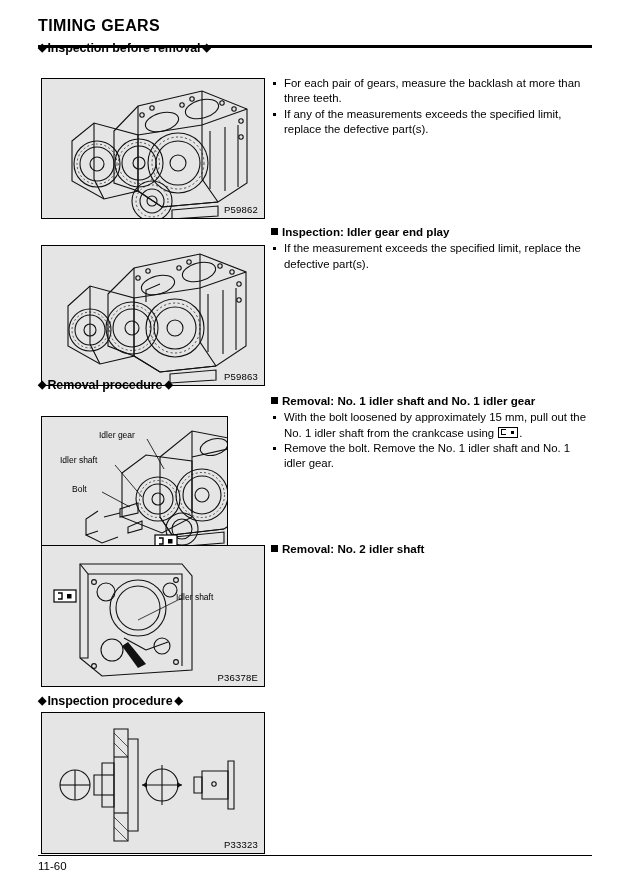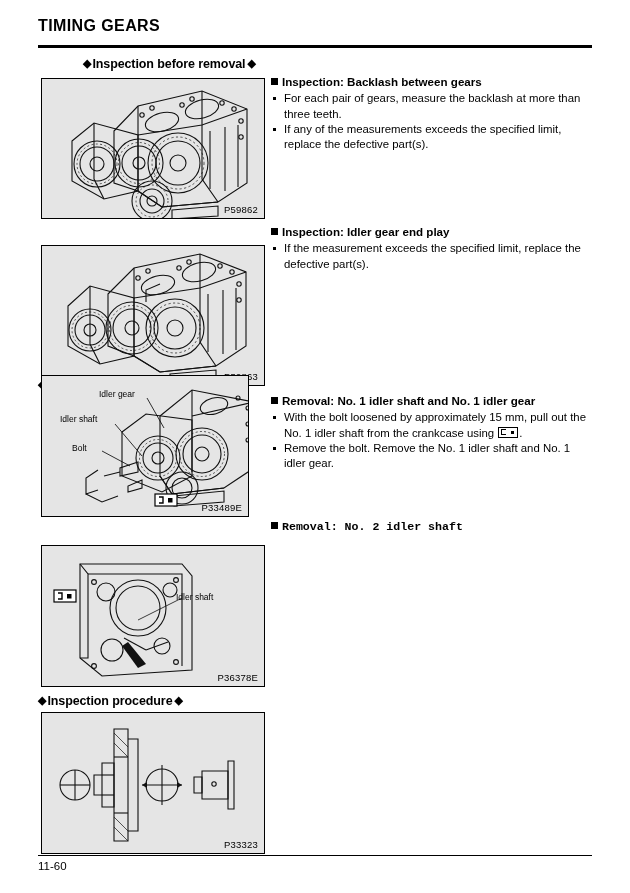--- a/index.html
+++ b/index.html
@@ -175,21 +175,21 @@
   }
 </style>
 </head>
 <body>
 
 <div class="page">
 
   <div class="page-title">TIMING GEARS</div>
   <div class="title-rule"></div>
 
-  <div class="diamond-heading" style="left:38px; top:57px;margin-left:45px;">
+  <div class="diamond-heading" style="left:38px; top:41px;">
     <span class="dia left">◆</span><span>Inspection before removal</span><span class="dia right">◆</span>
   </div>
 
   <div class="figure" style="left:41px; top:78px; width:224px; height:141px;">
     <svg width="224" height="141" viewBox="0 0 224 141">
       <g fill="none" stroke="#111" stroke-width="1.1">
 
         <path d="M72 52 L96 27 L160 12 L205 30 L205 104 L176 123 L120 128 L96 112 L72 104 Z"></path>
         <path d="M96 27 L96 112"></path>
         <path d="M160 12 L160 100 L176 123"></path>
@@ -236,23 +236,20 @@
           <circle cx="97" cy="84" r="20.5" stroke-dasharray="2 2.4"></circle>
           <circle cx="136" cy="84" r="26" stroke-dasharray="2.2 2.4"></circle>
           <circle cx="110" cy="122" r="16" stroke-dasharray="2 2.4"></circle>
         </g>
       </g>
     </svg>
     <div class="fig-code">P59862</div>
   </div>
 
   <div class="block" style="left:271px; top:74px;">
-    <div class="block-head">
-      <span class="sq"></span><span>Inspection: Backlash between gears</span>
-    </div>
     <ul class="bullets">
       <li>For each pair of gears, measure the backlash at more than three teeth.</li>
       <li>If any of the measurements exceeds the specified limit, replace the defective part(s).</li>
     </ul>
   </div>
 
   <div class="figure" style="left:41px; top:245px; width:224px; height:141px;">
     <svg width="224" height="141" viewBox="0 0 224 141">
       <g fill="none" stroke="#111" stroke-width="1.1">
         <path d="M66 48 L92 22 L158 8 L204 26 L204 100 L174 120 L118 126 L92 110 L66 100 Z"></path>
@@ -303,21 +300,21 @@
     </div>
     <ul class="bullets">
       <li>If the measurement exceeds the specified limit, replace the defective part(s).</li>
     </ul>
   </div>
 
   <div class="diamond-heading" style="left:38px; top:378px;">
     <span class="dia left">◆</span><span>Removal procedure</span><span class="dia right">◆</span>
   </div>
 
-  <div class="figure" style="left:41px; top:375px; width:208px; height:142px;">
+  <div class="figure" style="left:41px; top:416px; width:187px; height:142px;">
     <svg width="224" height="142" viewBox="0 0 224 142">
       <g fill="none" stroke="#111" stroke-width="1.1">
 
         <path d="M118 40 L150 14 L212 26 L212 92 L182 112 L130 118 L118 100 Z"></path>
         <path d="M150 14 L150 96"></path>
         <path d="M212 26 L150 40"></path>
         <ellipse cx="172" cy="30" rx="14" ry="8" transform="rotate(-15 172 30)"></ellipse>
         <circle cx="196" cy="22" r="2"></circle>
           <circle cx="206" cy="32" r="2"></circle>
         <circle cx="206" cy="48" r="2"></circle>
@@ -410,21 +407,21 @@
       <g>
         <rect x="12" y="44" width="22" height="12" fill="#fff" stroke="#000" stroke-width="1.2"></rect>
         <path d="M16 47 L20 47 L20 53 L16 53" fill="none" stroke="#000" stroke-width="1.4"></path>
         <rect x="25" y="48" width="4.5" height="4.5" fill="#000"></rect>
       </g>
     </svg>
     <div class="fig-label" style="left:134px; top:46px;">Idler shaft</div>
     <div class="fig-code">P36378E</div>
   </div>
 
-  <div class="block" style="left:271px; top:519px;font-family:Liberation Mono, monospace;">
+  <div class="block" style="left:271px; top:541px;">
     <div class="block-head">
       <span class="sq"></span><span>Removal: No. 2 idler shaft</span>
     </div>
   </div>
 
   <div class="diamond-heading" style="left:38px; top:694px;">
     <span class="dia left">◆</span><span>Inspection procedure</span><span class="dia right">◆</span>
   </div>
 
   <div class="figure" style="left:41px; top:712px; width:224px; height:142px;">

